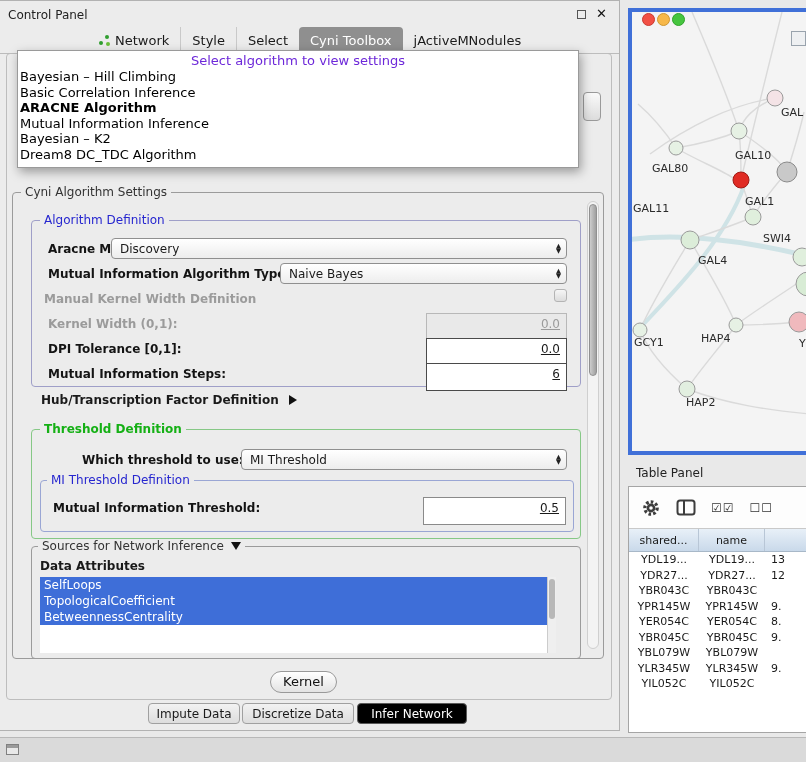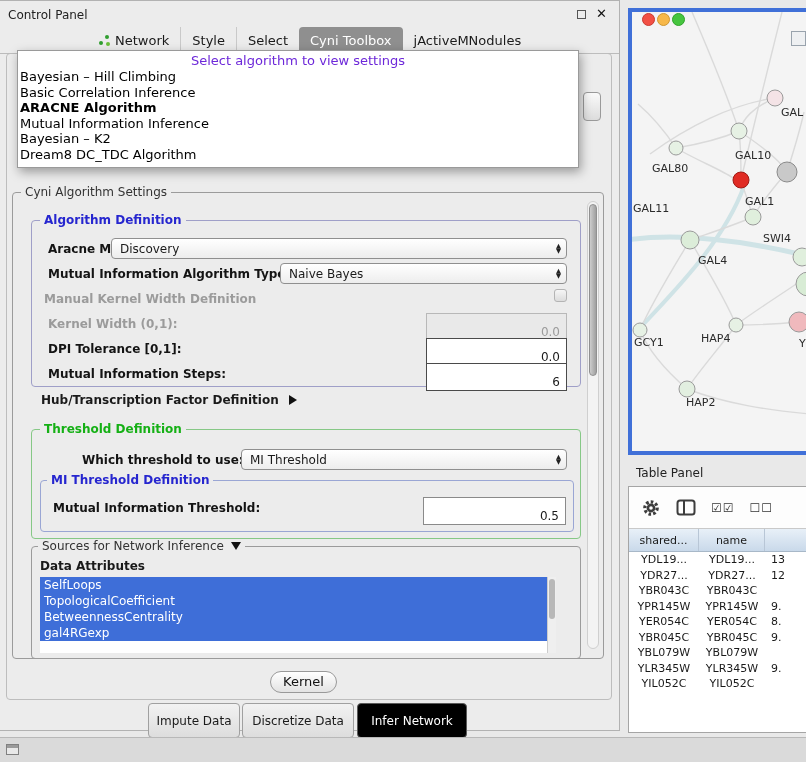--- a/index.html
+++ b/index.html
@@ -34,21 +34,21 @@
   .dd-header{text-align:center;color:#6d28d9;height:16px;line-height:16px;}
   .dd-item{height:15.5px;line-height:15.5px;padding-left:2px;color:#000;white-space:nowrap;}
   .dd-sel{font-weight:bold;}
   #side-btn{position:absolute;left:583px;top:91px;width:18px;height:29px;z-index:5;
     background:linear-gradient(#fafafa,#dcdcdc);border:1px solid #9a9a9a;border-radius:4px;}
 
   
   .fieldset{position:absolute;border:1px solid #9b9b9b;border-radius:4px;}
   .legend{position:absolute;top:-8px;left:8px;background:#ececec;padding:0 4px;font-size:12px;
     color:#333;white-space:nowrap;display:inline-flex;align-items:center;}
-  .legend.blue{color:#2626cf;font-weight:bold;}
+  .legend.blue{color:#2626cf;font-weight:normal;}
   .legend.green{color:#15b015;font-weight:bold;}
 
   #settings-box{left:12px;top:191px;width:592px;height:467px;}
   #sb-scroll{position:absolute;right:4px;top:8px;width:12px;height:448px;background:#f3f3f3;
     border:1px solid #cfcfcf;border-radius:7px;}
   #sb-thumb{position:absolute;left:1px;top:2px;width:8px;height:172px;border-radius:5px;
     background:linear-gradient(90deg,#cdcdcd,#9f9f9f);border:1px solid #909090;}
 
   #fs-alg{left:18px;top:27px;width:550px;height:167px;border-color:#9f9fc8;}
   #fs-thr{left:18px;top:236px;width:550px;height:110px;border-color:#86c886;}
@@ -56,21 +56,21 @@
   #fs-src{left:18px;top:353px;width:550px;height:113px;}
 
   .flabel{position:absolute;font-size:12px;font-weight:bold;color:#141414;white-space:nowrap;}
   .flabel.dis{color:#9b9b9b;}
 
   .combo{position:absolute;height:21px;background:linear-gradient(#ffffff,#ededed);
     border:1px solid #8f8f8f;border-radius:4px;display:flex;align-items:center;padding-left:8px;font-size:12px;margin-left:6px;}
   .combo-arrows{margin-left:auto;margin-right:5px;display:flex;flex-direction:column;
     font-size:6.5px;line-height:4.8px;color:#222;}
   .num-input{position:absolute;height:28px;background:#fff;border:1px solid #4a4a4a;
-    font-size:12px;text-align:right;padding:11px 6px 0 0;}
+    font-size:12px;text-align:right;padding:3px 6px 0 0;text-decoration:underline;}
   .num-input.dis{border-color:#b8b8b8;background:#e9e9e9;color:#9b9b9b;}
   #ck-manual{position:absolute;right:13px;top:68px;width:13px;height:13px;border:1px solid #b4b4b4;
     border-radius:3px;background:linear-gradient(#f6f6f6,#dcdcdc);}
 
   #hub-row{position:absolute;left:28px;top:200px;font-weight:bold;font-size:12px;display:flex;align-items:center;}
   .tri-right{width:0;height:0;border-left:8px solid #111;border-top:5px solid transparent;
     border-bottom:5px solid transparent;display:inline-block;margin-left:10px;}
   .tri-down{width:0;height:0;border-top:8px solid #111;border-left:5px solid transparent;
     border-right:5px solid transparent;display:inline-block;margin-left:7px;}
 
@@ -78,21 +78,21 @@
   #attr-list{position:absolute;left:8px;top:30px;width:516px;height:76px;background:#fff;overflow:hidden;}
   #attr-rows{position:absolute;left:0;top:0;right:9px;}
   .attr-row{height:16px;line-height:16px;background:#3e6ed8;color:#fff;font-size:12px;padding-left:4px;white-space:nowrap;}
   #attr-scroll{position:absolute;right:0;top:0;width:9px;height:100%;background:#efefef;border-left:1px solid #ccc;}
   #attr-thumb{position:absolute;left:1px;top:2px;width:6px;height:40px;background:#b8b8b8;border-radius:3px;}
 
   #apply-btn{position:absolute;left:270px;top:670px;width:67px;height:22px;border-radius:11px;
     background:linear-gradient(#ffffff,#e3e3e3);border:1px solid #999;font-size:13px;
     text-align:center;line-height:20px;color:#111;}
   #bottom-tabs{position:absolute;left:0;top:702px;right:0;height:22px;}
-  .btab{position:absolute;height:35px;background:linear-gradient(#f2f2f2,#dddddd);border:1px solid #a0a0a0;
+  .btab{position:absolute;height:21px;background:linear-gradient(#f2f2f2,#dddddd);border:1px solid #a0a0a0;
     border-radius:4px;font-size:12px;display:flex;align-items:center;justify-content:center;white-space:nowrap;}
   .btab-active{background:#000000;color:#fff;border-color:#5a5a5a;}
 
   
   #net-window{position:absolute;left:628px;top:8px;width:190px;height:447px;
     border:4px solid #4070d8;background:#f4f4f4;}
   #net-svg{position:absolute;left:0;top:0;}
   .tl{position:absolute;width:13px;height:13px;border-radius:50%;top:1px;}
   .tl-red{left:10px;background:#f25045;border:1px solid #c93a30;}
   .tl-yellow{left:25px;background:#f7b84a;border:1px solid #cf9732;}
@@ -230,21 +230,20 @@
       <span class="legend" style="left:6px">
         <span>Sources for Network Inference</span>
         <span class="tri-down"></span>
       </span>
       <span id="lbl-attrs">Data Attributes</span>
       <div id="attr-list">
         <div id="attr-rows">
             <div class="attr-row">SelfLoops</div>
             <div class="attr-row">TopologicalCoefficient</div>
             <div class="attr-row">BetweennessCentrality</div>
-            <div class="attr-row">gal4RGexp</div>
           </div>
         <div id="attr-scroll">
           <div id="attr-thumb"></div>
         </div>
       </div>
     </div>
   </div>
 
   <div id="apply-btn">Kernel</div>
   <div id="bottom-tabs">

